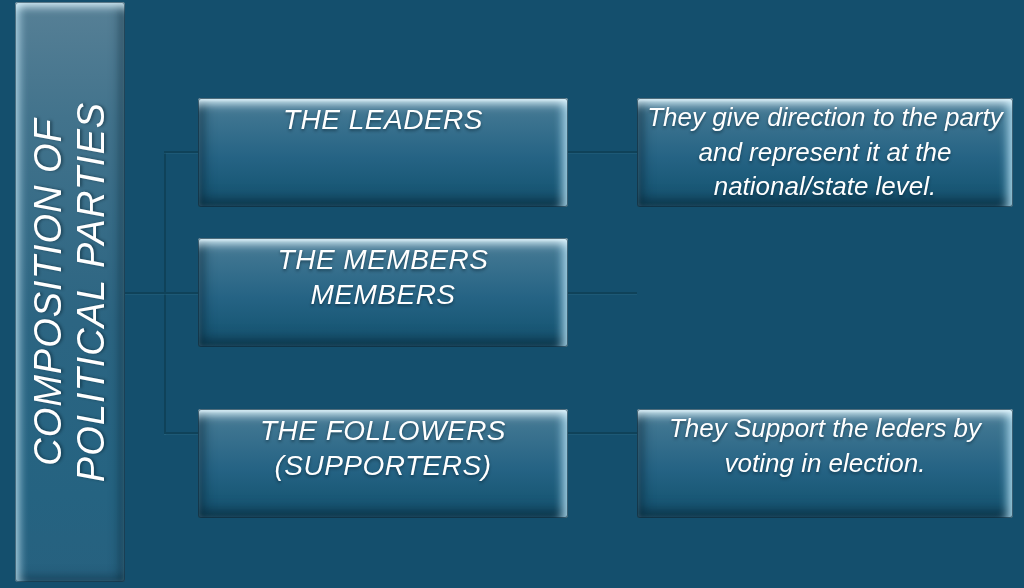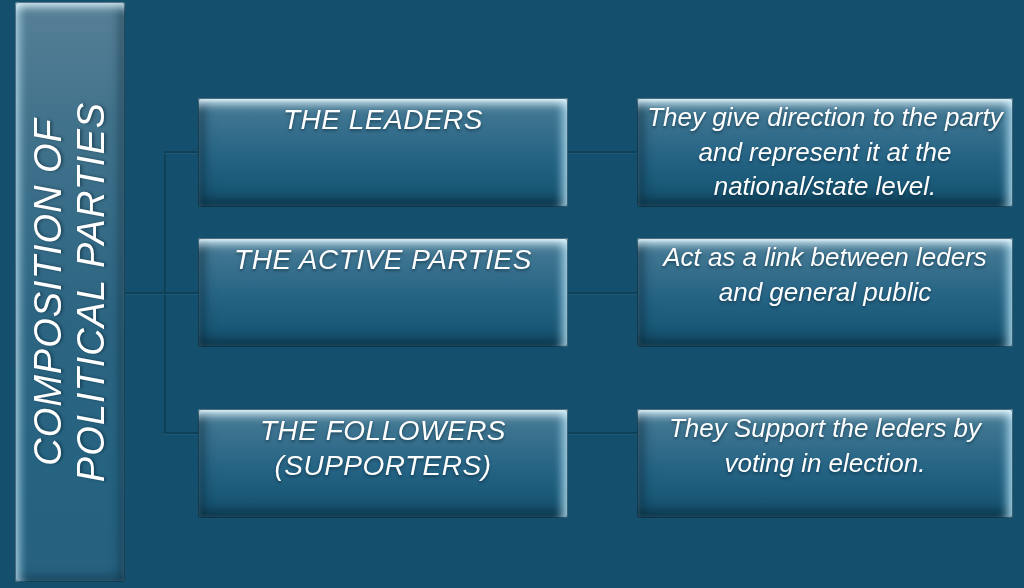--- a/index.html
+++ b/index.html
@@ -137,24 +137,21 @@
   </div>
 
   <div class="bevel-box label-box row-1">
     <span>THE LEADERS</span>
   </div>
   <div class="bevel-box desc-box row-1">
     <span>They give direction to the party and represent it at the national/state level.</span>
   </div>
 
   <div class="bevel-box label-box row-2">
-    <span>THE ACTIVE PARTIES</span>
-  </div>
-  <div class="bevel-box desc-box row-2">
-    <span>Act as a link between leders and general public</span>
+    <span>THE MEMBERS MEMBERS</span>
   </div>
 
   <div class="bevel-box label-box row-3">
     <span>THE FOLLOWERS (SUPPORTERS)</span>
   </div>
   <div class="bevel-box desc-box row-3">
     <span>They Support the leders by voting in election.</span>
   </div>
 
 </div>

